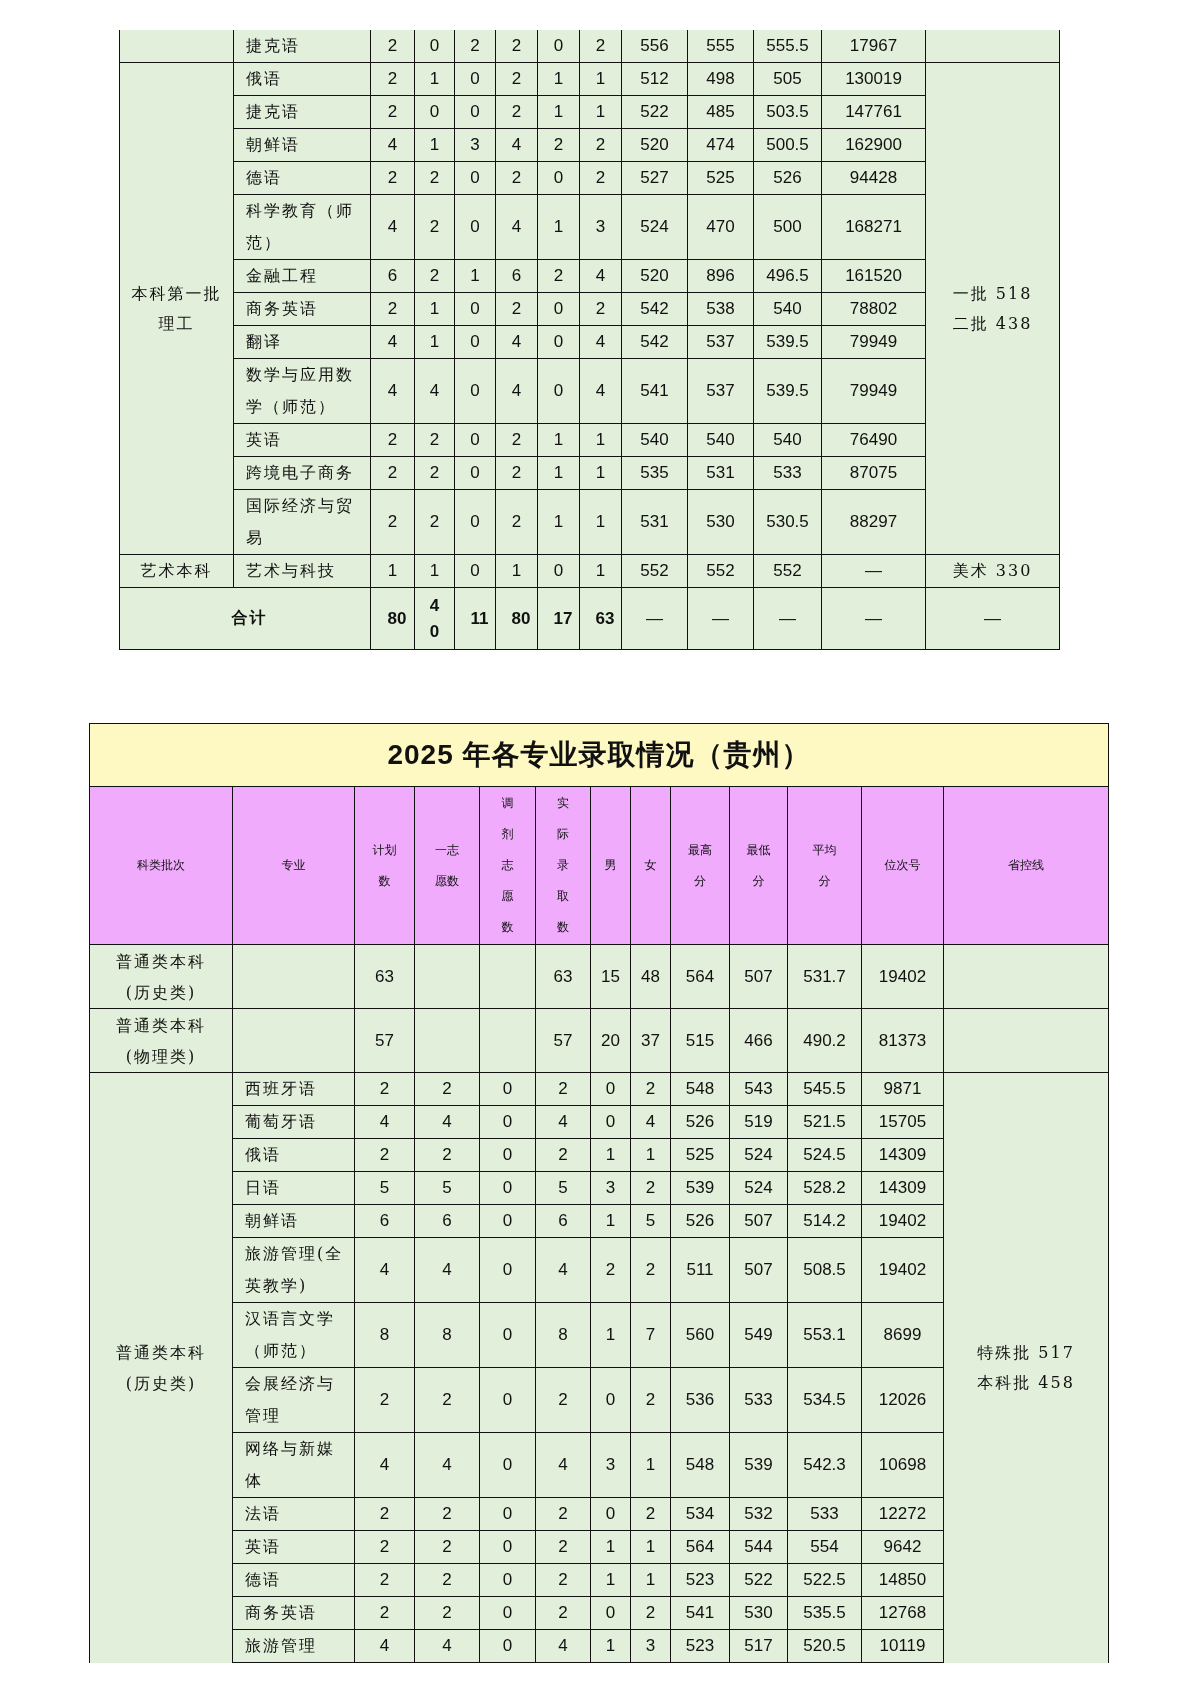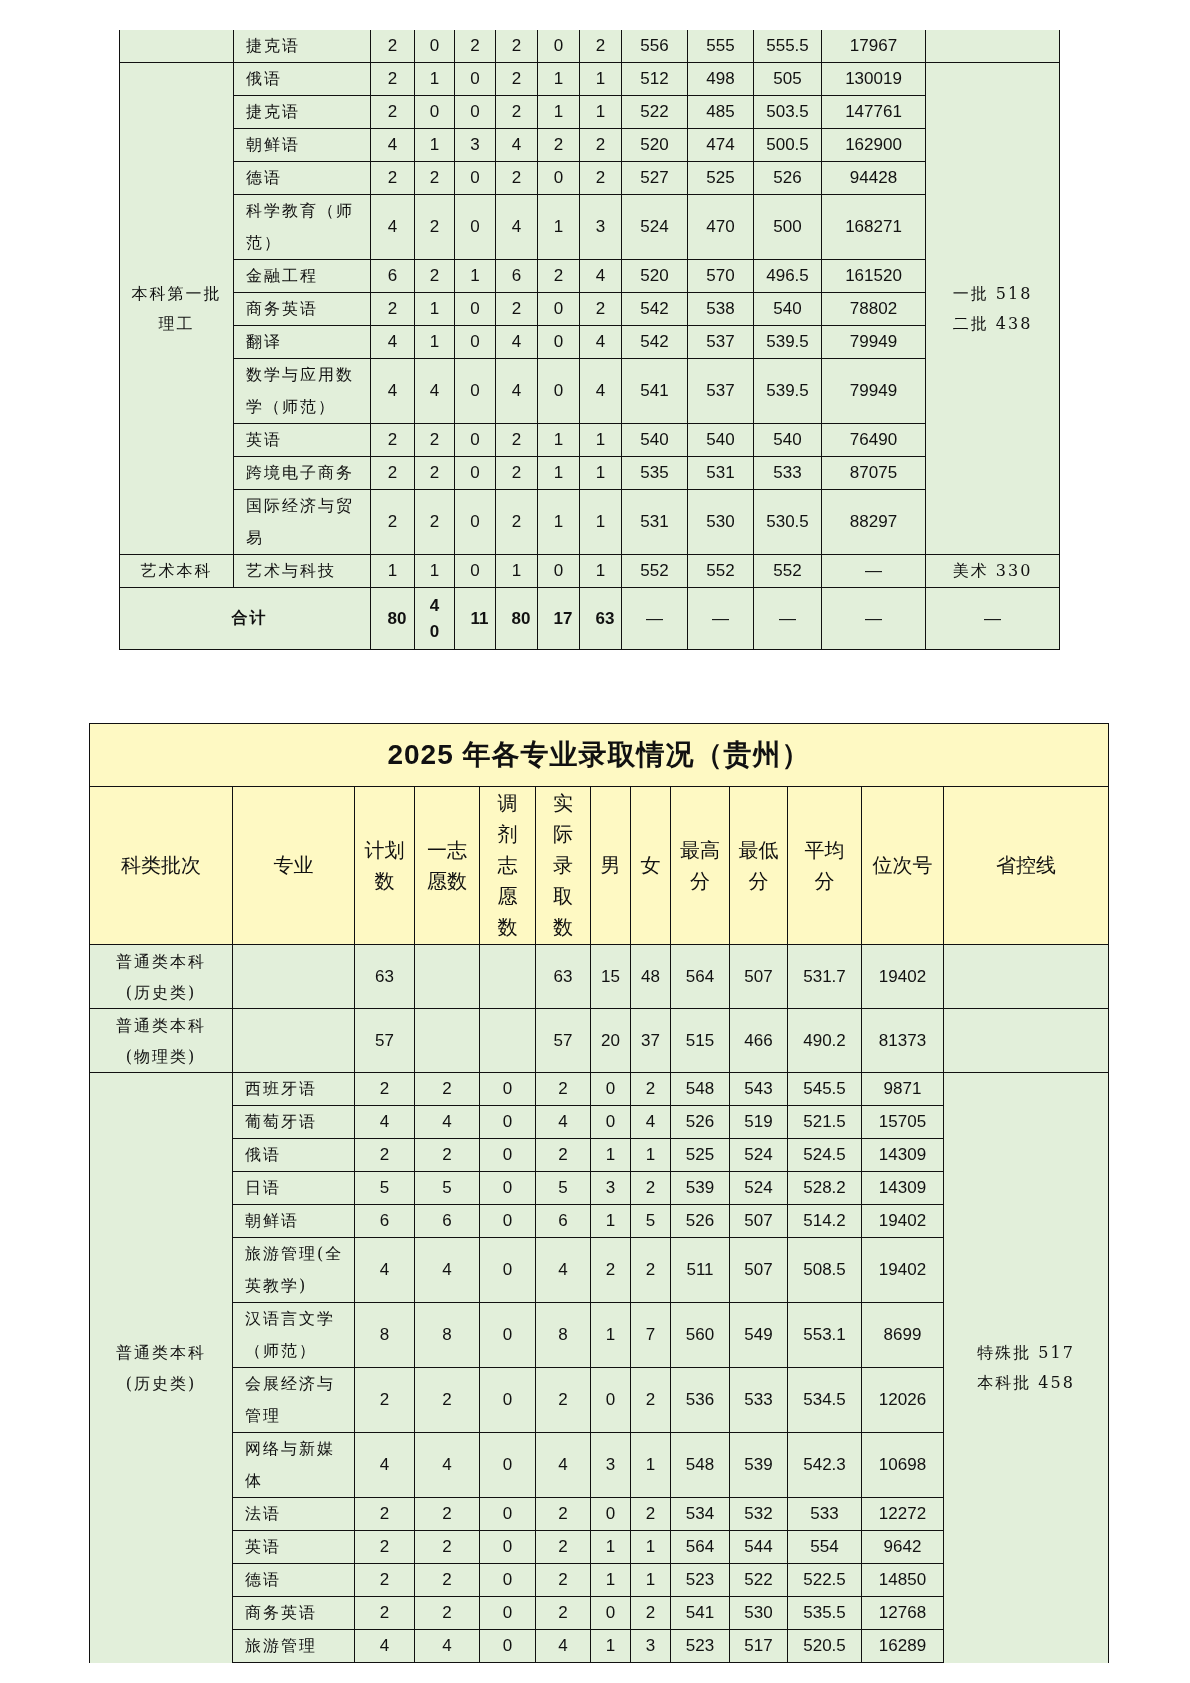--- a/index.html
+++ b/index.html
@@ -10,21 +10,21 @@
            padding:0 4px; font-size:17px; font-weight:normal; }
   .green td { background:#e2efda; }
   .cn { font-family: "DejaVu Serif", "Liberation Serif", serif; font-size:16px; letter-spacing:2px; }
   .major { text-align:left; padding-left:12px; line-height:32px; }
   .num { font-family: "Liberation Sans", sans-serif; font-size:17px; }
   .bold { font-weight:bold;padding-left:13px; }
   #t1 { left:119px; top:30px; width:940px; }
   #t1 tr.top-open td { border-top:none; }
   #t2 { left:89px; top:723px; width:1019px; }
   #t2 .title td { background:#fef9c3; height:62px; font-family:Liberation Sans, sans-serif; font-size:28px; font-weight:bold; letter-spacing:1px; }
-  #t2 .head td { background:#fef9c3; font-family:"DejaVu Sans", sans-serif; font-size:20px; line-height:31px; }
+  #t2 .head td { background:#f0abfc; font-family:"DejaVu Sans", sans-serif; font-size:12px; line-height:31px; }
   .vtext { line-height:31px; }
 </style>
 </head>
 <body>
 
 <table id="t1">
   <colgroup>
     <col style="width:114px">
       <col style="width:137px">
       <col style="width:44px">
@@ -130,21 +130,21 @@
       </tr>
       <tr style="height: 32px; margin-left: 48px;">
         <td class="cn major">金融工程</td>
         <td class="num">6</td>
         <td class="num">2</td>
         <td class="num">1</td>
         <td class="num">6</td>
         <td class="num">2</td>
         <td class="num">4</td>
         <td class="num">520</td>
-        <td class="num">570</td>
+        <td class="num">896</td>
         <td class="num">496.5</td>
         <td class="num">161520</td>
       </tr>
       <tr style="height: 32px;">
         <td class="cn major">商务英语</td>
         <td class="num">2</td>
         <td class="num">1</td>
         <td class="num">0</td>
         <td class="num">2</td>
         <td class="num">0</td>
@@ -508,16 +508,16 @@
         <td class="cn major">旅游管理</td>
         <td class="num">4</td>
         <td class="num">4</td>
         <td class="num">0</td>
         <td class="num">4</td>
         <td class="num">1</td>
         <td class="num">3</td>
         <td class="num">523</td>
         <td class="num">517</td>
         <td class="num">520.5</td>
-        <td class="num">16289</td>
+        <td class="num">10119</td>
       </tr>
     </tbody>
 </table>
 
 </body></html>

